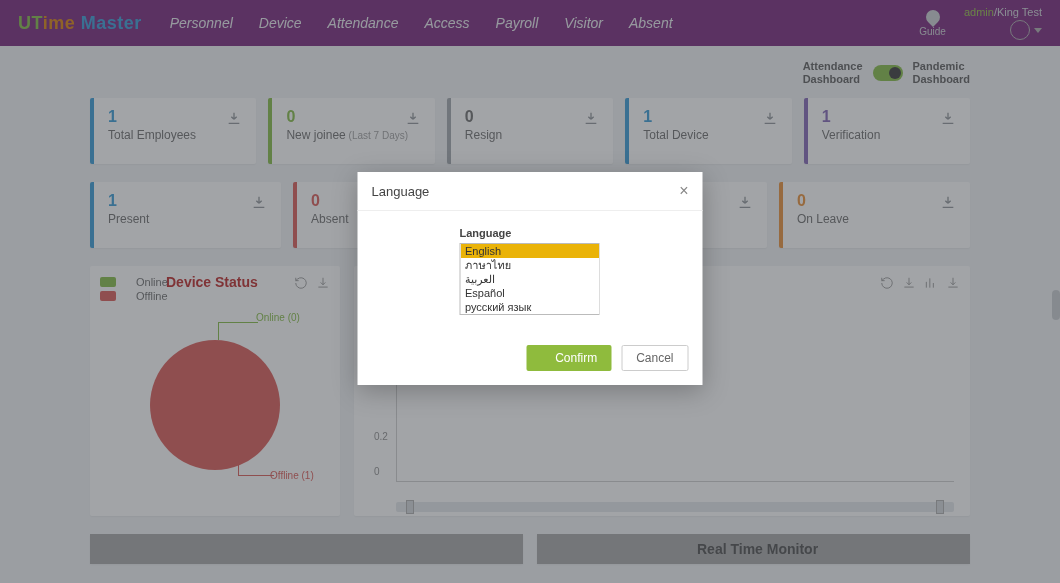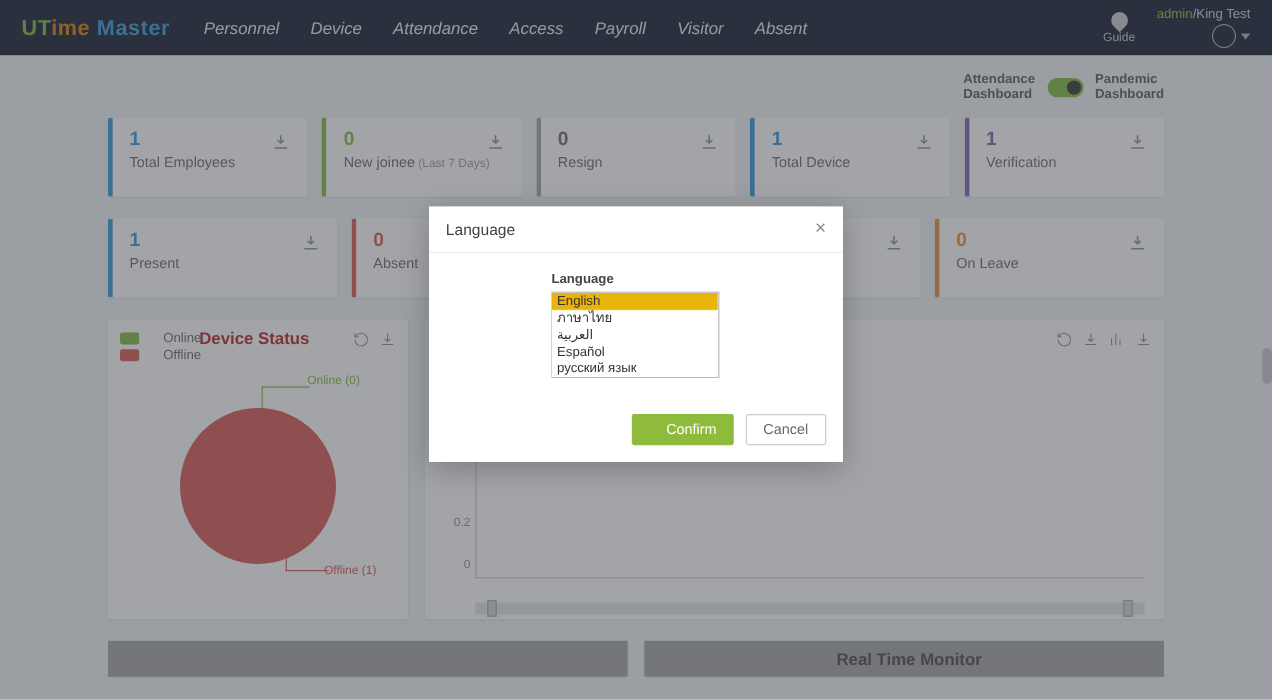--- a/index.html
+++ b/index.html
@@ -1,19 +1,19 @@
 <!DOCTYPE html>
 <html><head>
 <meta charset="utf-8">
 <style>
 * { box-sizing: border-box; margin: 0; padding: 0; }
 body { font-family: -apple-system, "Segoe UI", Arial, sans-serif; background: #f1f3f5; color: #333; width: 1060px; height: 583px; overflow: hidden; position: relative; font-size: 13px; }
 
 
-.topbar { background: #0f172a; height: 46px; display: flex; align-items: center; padding: 0 18px; color: #cfd3d7; }
+.topbar { background: #701a75; height: 46px; display: flex; align-items: center; padding: 0 18px; color: #cfd3d7; }
 .logo { font-size: 18px; font-weight: 700; margin-right: 28px; letter-spacing: 0.5px; }
 .logo .u { color: #7fb83c; }
 .logo .t { color: #d97c00; }
 .logo .m { color: #2f97d4; }
 .nav { display: flex; gap: 26px; }
 .nav a { color: #e7eaed; text-decoration: none; font-size: 14px; cursor: pointer; font-style: italic; }
 .spacer { flex: 1; }
 .guide { display: flex; flex-direction: column; align-items: center; font-size: 10px; color: #c9ccd0; margin-right: 18px; cursor: pointer; }
 .guide .pin { width: 14px; height: 14px; background: #c9ccd0; border-radius: 50% 50% 50% 0; transform: rotate(-45deg); margin-bottom: 2px; }
 .userarea { text-align: right; font-size: 11px; }
@@ -67,21 +67,21 @@
 .pie-wrap { position: relative; width: 150px; height: 150px; margin: 40px auto 0; }
 .pie { width: 130px; height: 130px; border-radius: 50%; background: #d9534f; position: absolute; left: 10px; top: 10px; }
 .pie-lbl-on { position: absolute; left: 116px; top: -18px; font-size: 10px; color: #7fb83c; white-space: nowrap; }
 .pie-lbl-off { position: absolute; left: 130px; top: 140px; font-size: 10px; color: #d9534f; white-space: nowrap; }
 .pie-line-on { position: absolute; left: 78px; top: -8px; width: 40px; height: 18px; border-left: 1px solid #7fb83c; border-top: 1px solid #7fb83c; }
 .pie-line-off { position: absolute; left: 98px; top: 128px; width: 36px; height: 18px; border-left: 1px solid #d9534f; border-bottom: 1px solid #d9534f; }
 
 
 .chart { position: absolute; left: 20px; right: 16px; top: 40px; bottom: 34px; }
 .yaxis { position: absolute; left: 0; top: 0; bottom: 0; width: 18px; font-size: 10px; color: #888; }
-.ytick { position: absolute; left: 0; right: 0; text-align: right; transform: translateY(-50%); }
+.ytick { position: absolute; left: 0; right: 0; text-align: left; transform: translateY(-50%); }
 .plot { position: absolute; left: 22px; right: 0; top: 0; bottom: 0; border-left: 1px solid #ccc; border-bottom: 1px solid #ccc; }
 .xaxis { position: absolute; left: 22px; right: 0; bottom: -16px; display: flex; justify-content: space-between; font-size: 10px; color: #888; }
 .slider { position: absolute; left: 22px; right: 0; bottom: -30px; height: 10px; background: #e3e7ea; border-radius: 2px; }
 .slider .hL, .slider .hR { position: absolute; width: 8px; height: 14px; top: -2px; background: #d0d4d8; border: 1px solid #aaa; }
 .slider .hL { left: 10px; } .slider .hR { right: 10px; }
 
 
 .bottom-peek { display: flex; gap: 14px; padding: 18px 90px 0; }
 .peek { background: #a3a3a3; flex: 1; height: 30px; box-shadow: 0 1px 2px rgba(0,0,0,0.06); display: flex; align-items: center; padding: 0 20px 0 160px; font-weight: 700; color: #444; font-size: 14px; overflow: hidden; }
 

